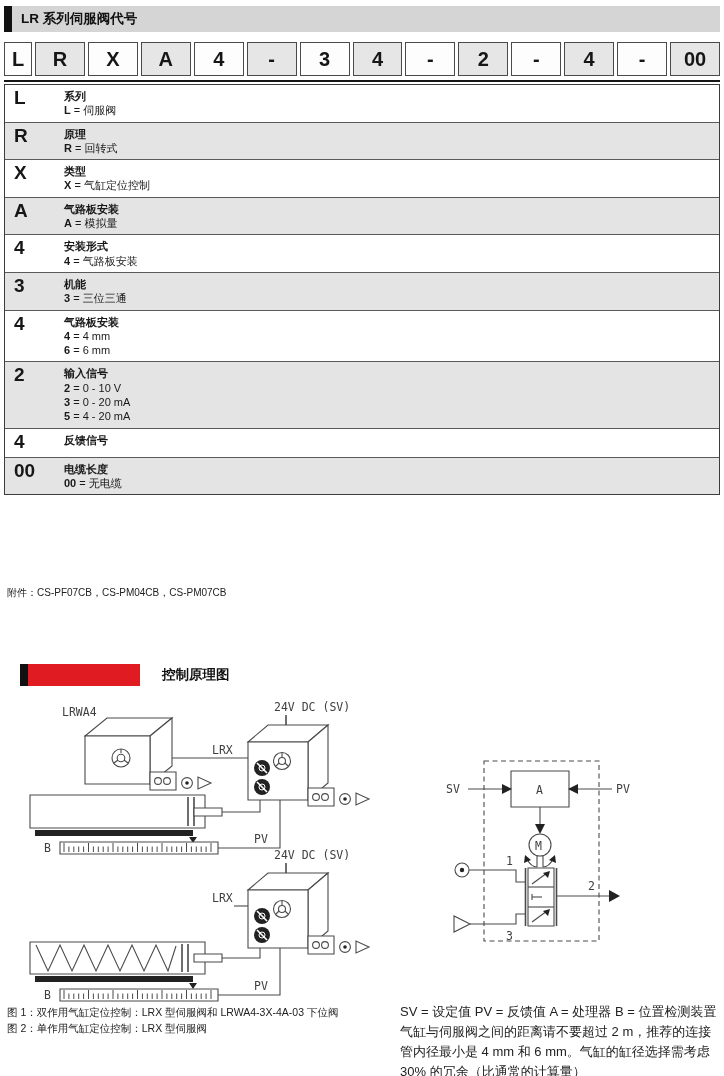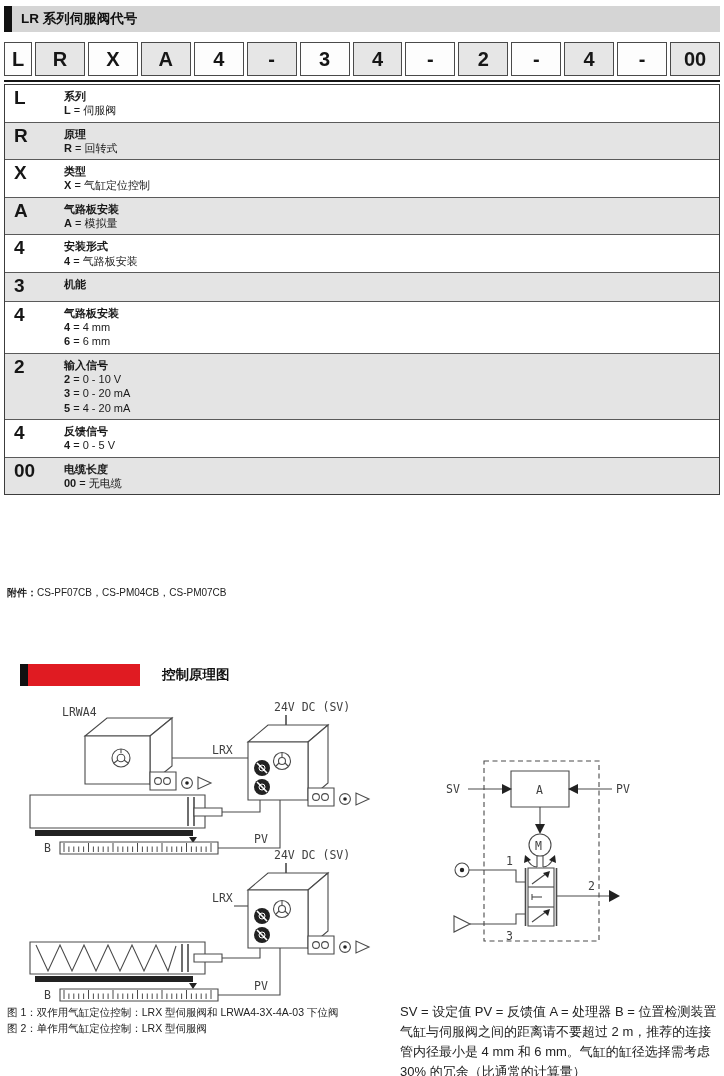--- a/index.html
+++ b/index.html
@@ -25,21 +25,21 @@
   .spec-table{position:absolute;left:4px;top:84px;width:716px;border:1px solid #3c3c3c;box-sizing:border-box;}
   .spec-row{display:flex;border-bottom:1px solid #5a5a5a;padding:3px 0 4px 0;background:#fff;}
   .spec-row:last-child{border-bottom:none;}
   .spec-row.shaded{background:#e4e4e4;}
   .spec-code{flex:0 0 50px;padding-left:9px;font-size:19px;font-weight:bold;line-height:1.1;color:#161616;}
   .spec-body{flex:1;font-size:11px;line-height:1.3;padding-top:1px;}
   .spec-title{font-weight:bold;}
   .spec-value-line b{font-weight:bold;}
   
   .attachments{position:absolute;left:7px;top:586px;font-size:10px;color:#222;}
-  .attachments b{font-weight:bold;}
+  .attachments b{font-weight:normal;}
   
   .banner{position:absolute;left:4px;top:664px;height:22px;display:flex;align-items:center;padding-left:16px;}
   .banner-black{width:8px;height:22px;background:#111;}
   .banner-red{width:112px;height:22px;background:#e01b22;}
   .banner-title{margin-left:22px;font-weight:bold;font-size:13.5px;color:#111;}
   
   .diagram-left{position:absolute;left:18px;top:696px;}
   .diagram-right{position:absolute;left:404px;top:744px;}
   svg text{font-family:"DejaVu Sans Mono",monospace;fill:#3f3f3f;}
   svg .lbl{font-size:11.5px;}
@@ -123,20 +123,23 @@
         <div class="spec-title">安装形式</div>
         <div class="spec-values">
             <div class="spec-value-line"><b>4</b> = 气路板安装</div>
           </div>
       </div>
     </div>
       <div class="spec-row shaded">
       <div class="spec-code">3</div>
       <div class="spec-body">
         <div class="spec-title">机能</div>
+        <div class="spec-values">
+            <div class="spec-value-line"><b>3</b> = 三位三通</div>
+          </div>
       </div>
     </div>
       <div class="spec-row">
       <div class="spec-code">4</div>
       <div class="spec-body">
         <div class="spec-title">气路板安装</div>
         <div class="spec-values">
             <div class="spec-value-line"><b>4</b> = 4 mm</div>
             <div class="spec-value-line"><b>6</b> = 6 mm</div>
           </div>
@@ -150,23 +153,20 @@
             <div class="spec-value-line"><b>2</b> = 0 - 10 V</div>
             <div class="spec-value-line"><b>3</b> = 0 - 20 mA</div>
             <div class="spec-value-line"><b>5</b> = 4 - 20 mA</div>
           </div>
       </div>
     </div>
       <div class="spec-row">
       <div class="spec-code">4</div>
       <div class="spec-body">
         <div class="spec-title">反馈信号</div>
-        <div class="spec-values">
-            <div class="spec-value-line"><b>4</b> = 0 - 5 V</div>
-          </div>
       </div>
     </div>
       <div class="spec-row shaded">
       <div class="spec-code">00</div>
       <div class="spec-body">
         <div class="spec-title">电缆长度</div>
         <div class="spec-values">
             <div class="spec-value-line"><b>00</b> = 无电缆</div>
           </div>
       </div>

